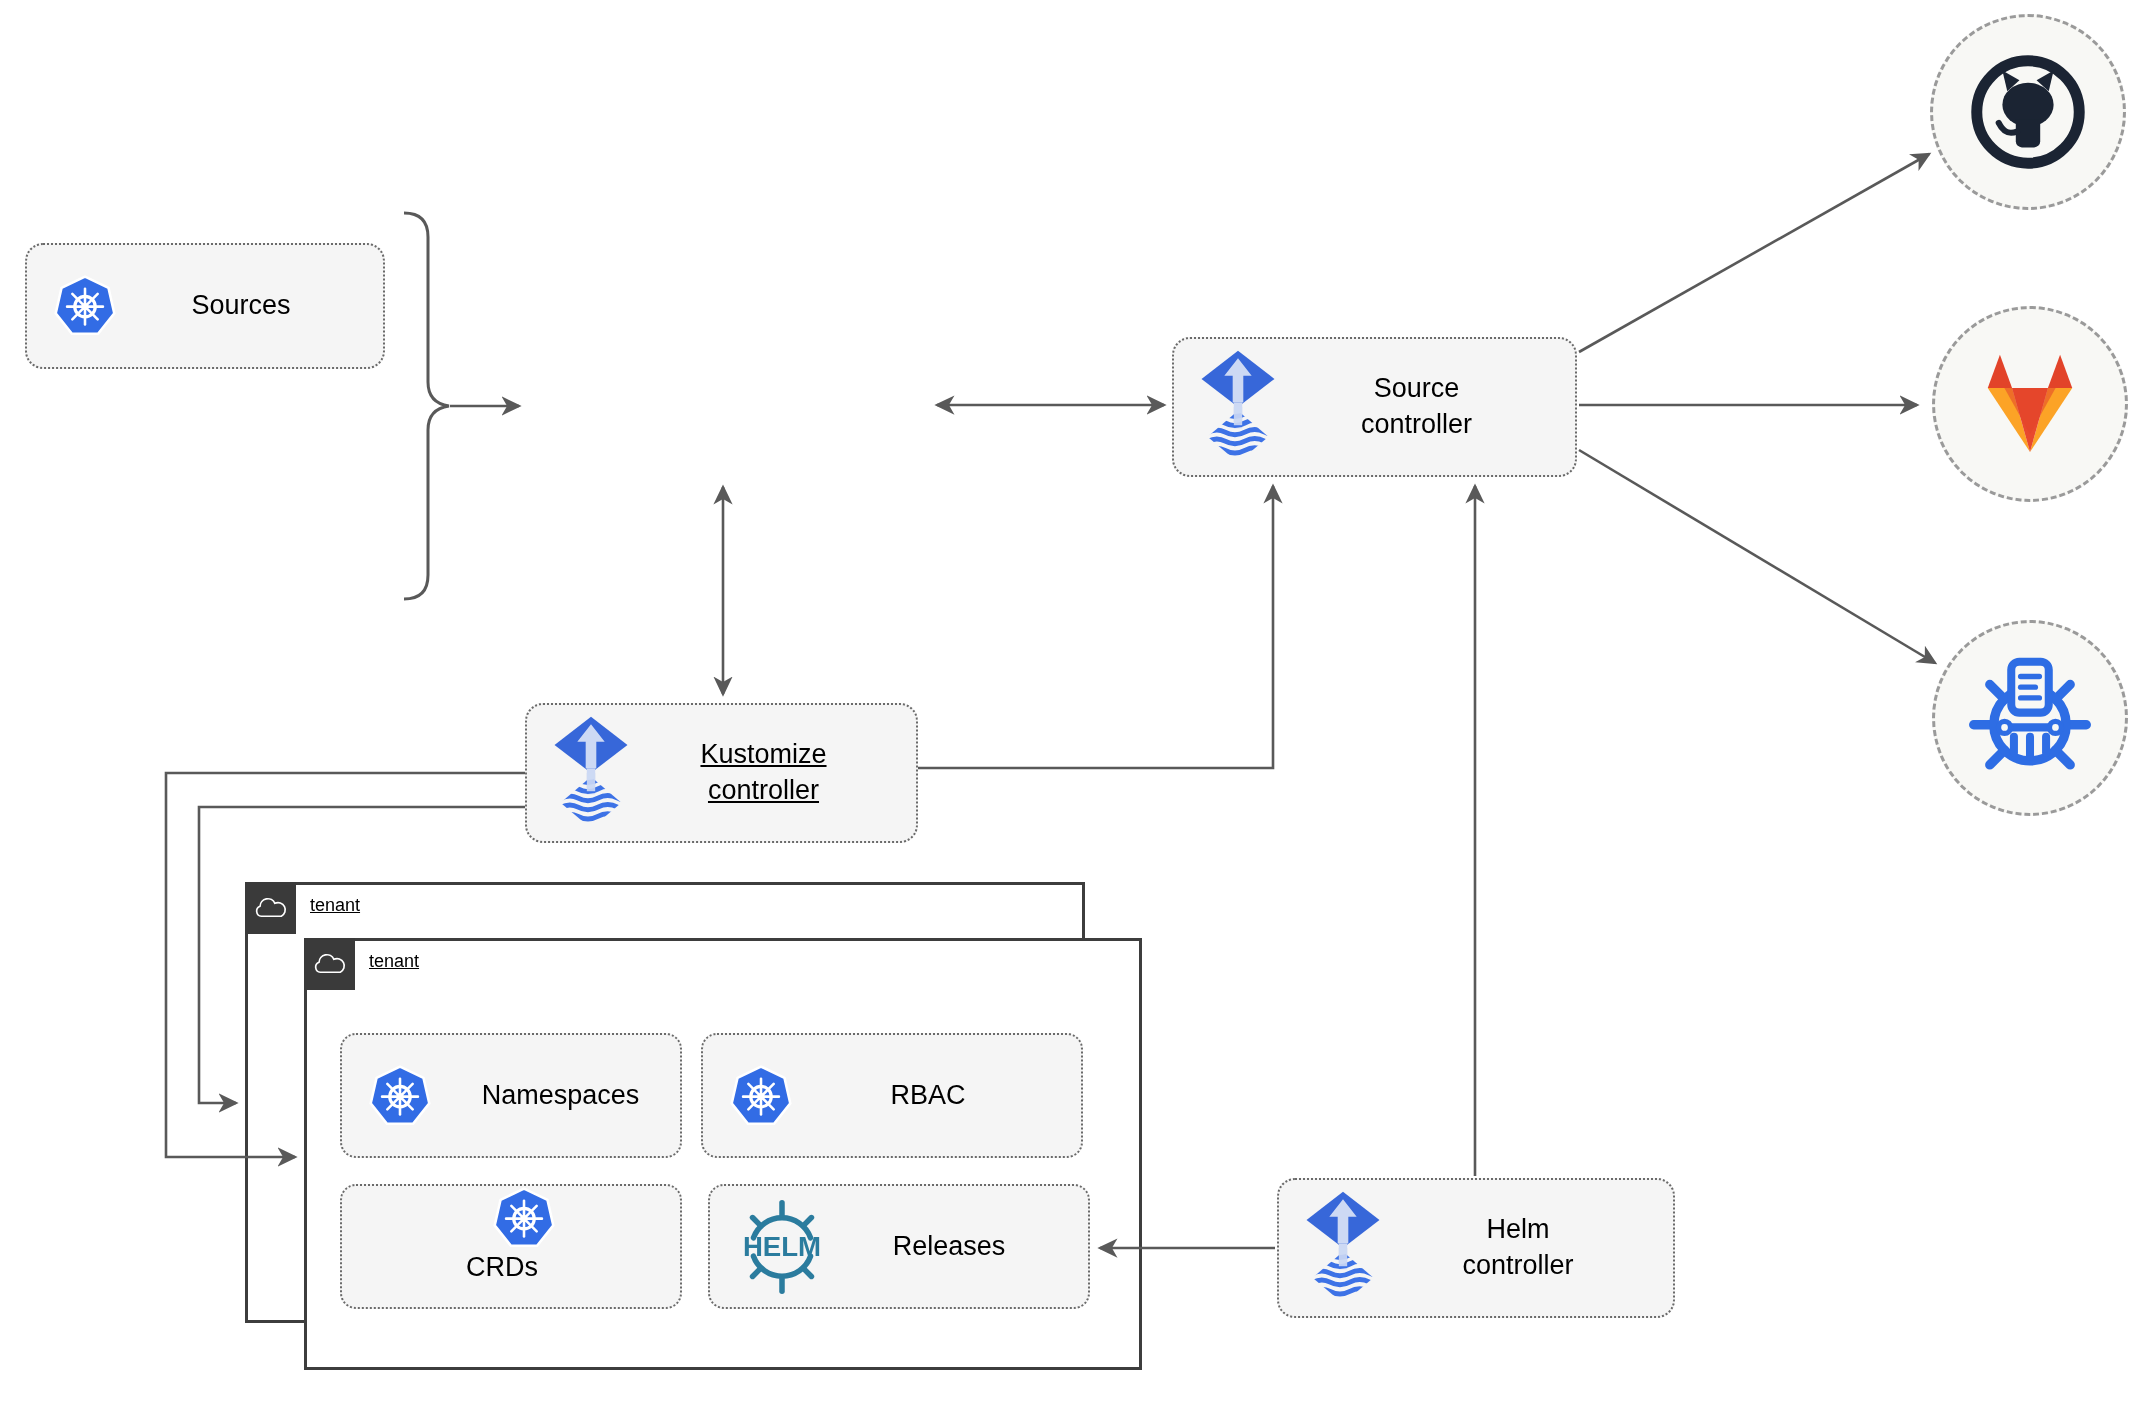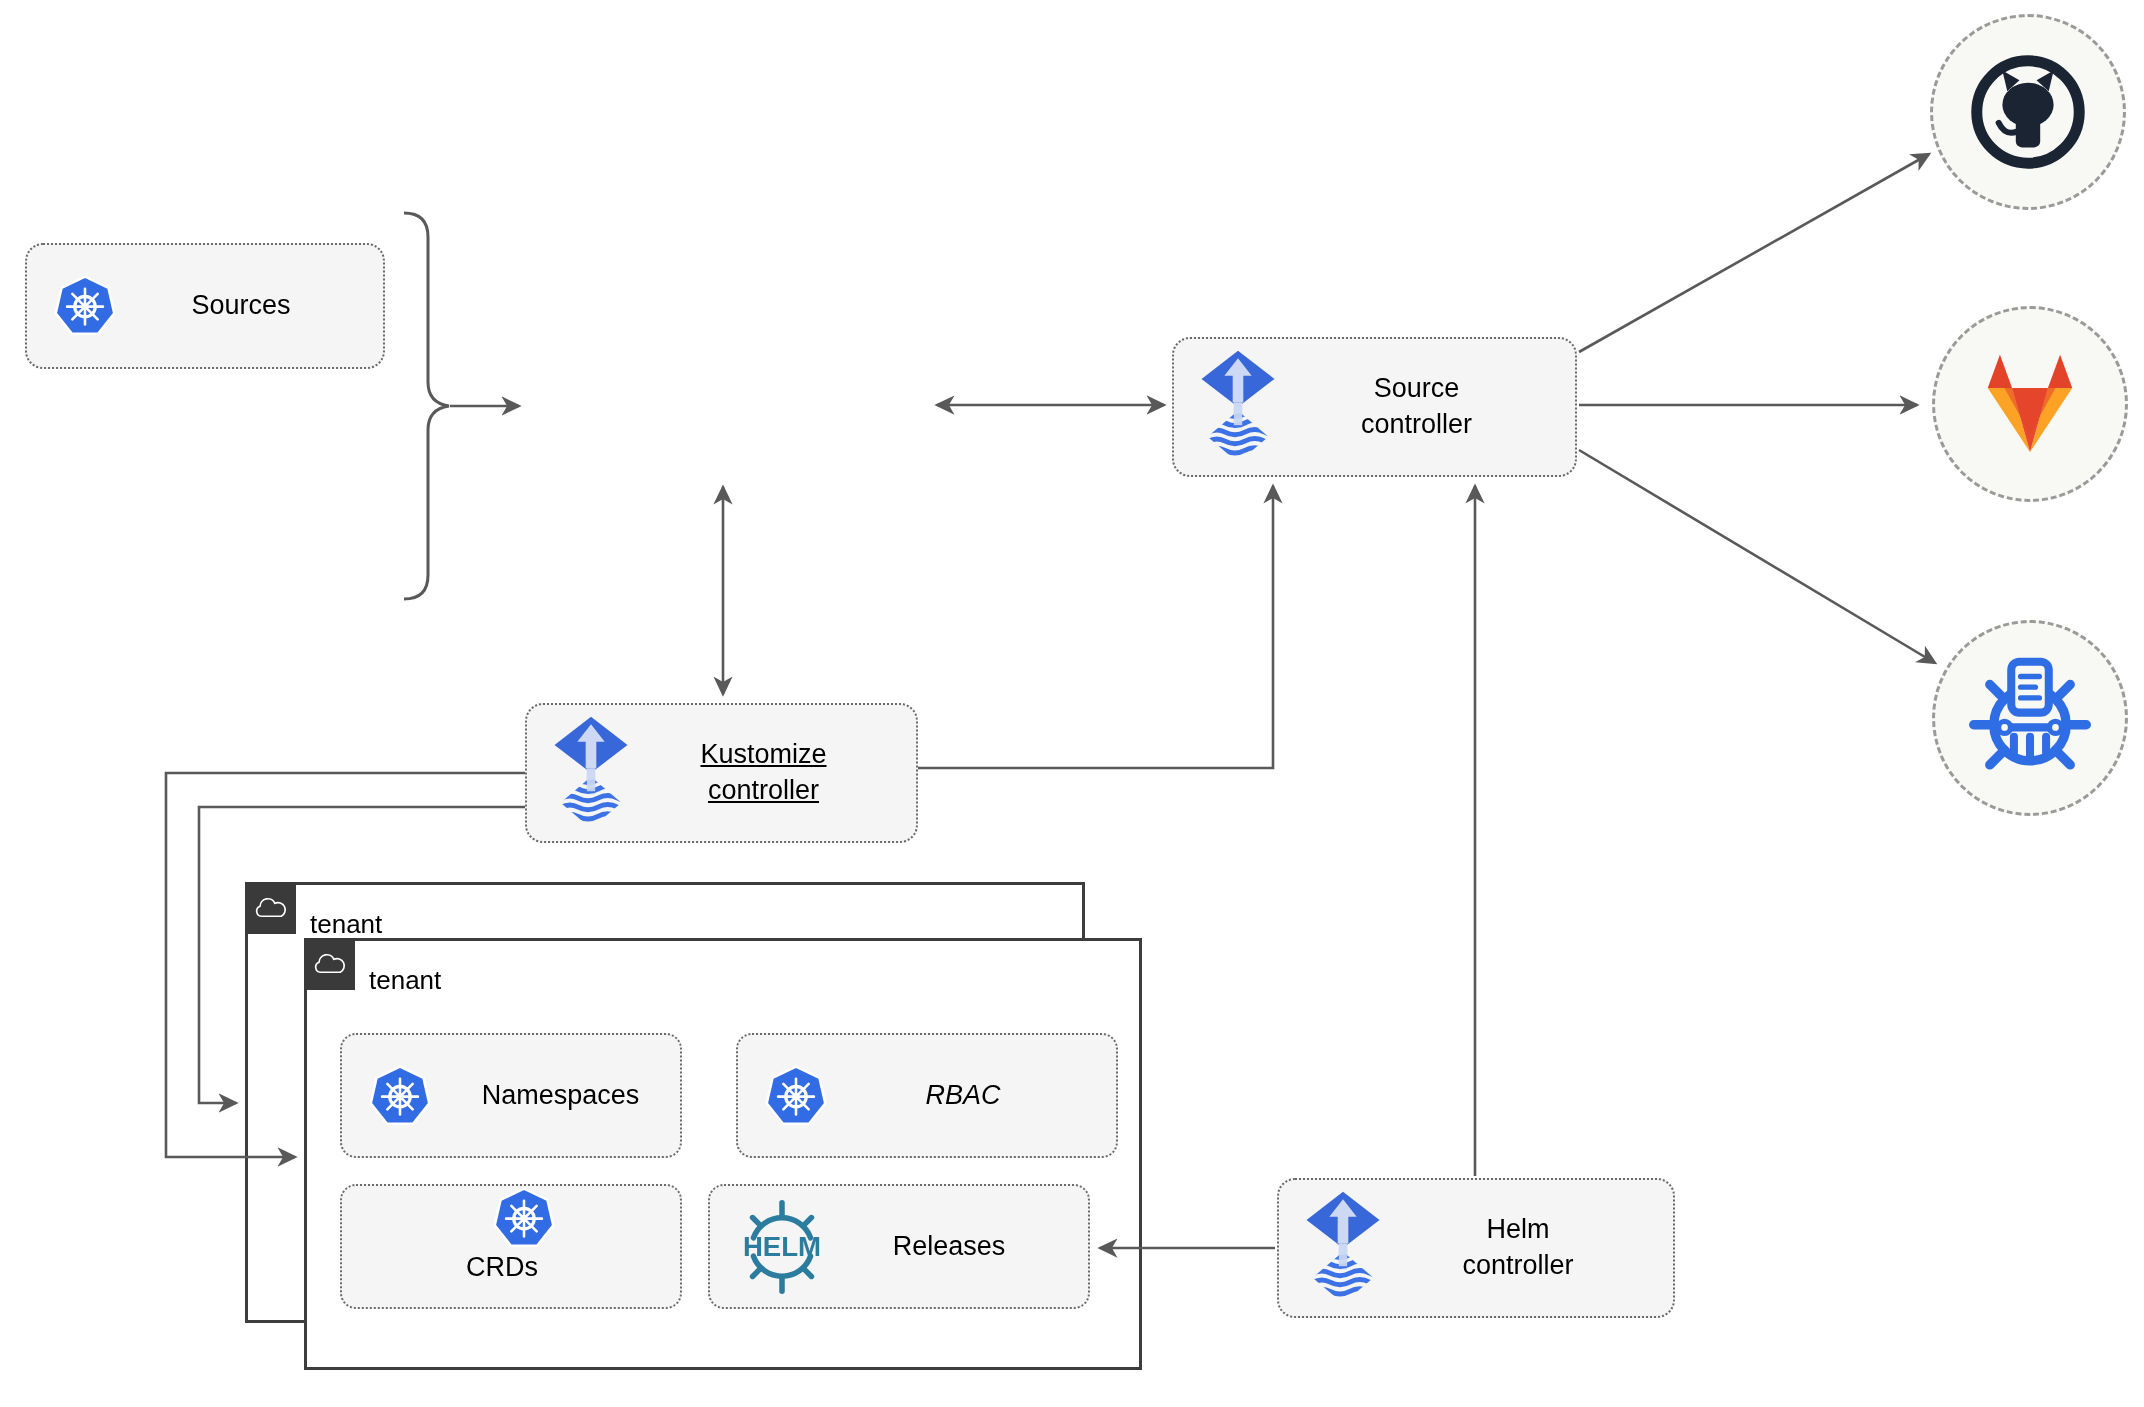--- a/index.html
+++ b/index.html
@@ -19,21 +19,21 @@
   }
   
   .tenant{
     position:absolute;background:#ffffff;border:3px solid #3d3d3d;box-sizing:border-box;z-index:2;
   }
   .tenant .tab{
     position:absolute;left:-3px;top:-3px;width:51px;height:52px;background:#3a3a3a;
     display:flex;align-items:center;justify-content:center;
   }
   .tenant .tlabel{
-    position:absolute;left:62px;top:24px;font-size:26px;color:#000;
+    position:absolute;left:62px;top:10px;font-size:18px;color:#000;text-decoration:underline;
   }
   
   .dest{
     position:absolute;width:196px;height:196px;border-radius:50%;
     background:#f8f8f5;border:3px dashed #9a9a9a;box-sizing:border-box;
     display:flex;align-items:center;justify-content:center;z-index:3;
   }
   svg.overlay{
     position:absolute;left:0;top:0;z-index:5;pointer-events:none;
   }
@@ -146,21 +146,21 @@
 
   <div class="node" style="left:340px;top:1033px;width:342px;height:125px;border-radius:16px;gap:27px;">
     <span class="nicon">
       <svg width="64" height="64" viewBox="0 0 100 100">
           <use href="#sym-k8s"></use>
         </svg>
     </span>
     <span class="nlabel">Namespaces</span>
   </div>
 
-  <div class="node" style="left:736px;top:1033px;width:382px;height:125px;border-radius:16px;font-style:italic;">
+  <div class="node" style="left:701px;top:1033px;width:382px;height:125px;border-radius:16px;">
     <span class="nicon">
       <svg width="64" height="64" viewBox="0 0 100 100">
           <use href="#sym-k8s"></use>
         </svg>
     </span>
     <span class="nlabel">RBAC</span>
   </div>
 
   <div class="node" style="left:340px;top:1184px;width:342px;height:125px;border-radius:16px;flex-direction:column;">
     <span class="nicon">

